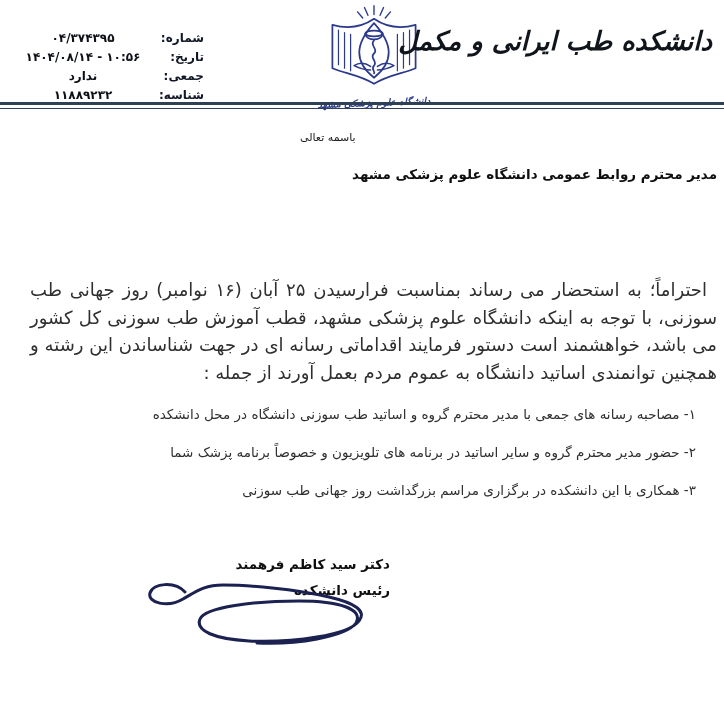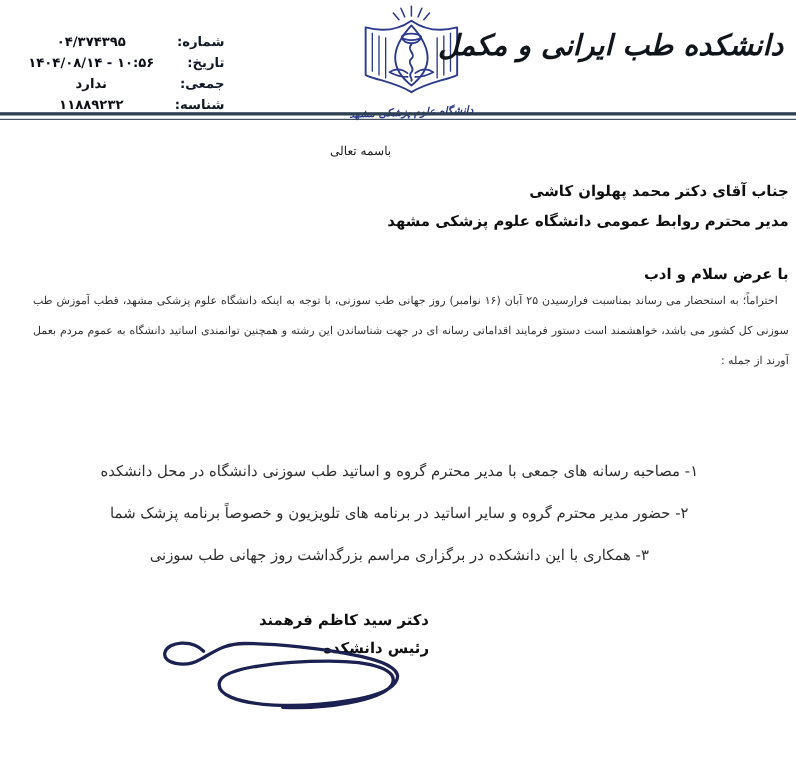--- a/index.html
+++ b/index.html
@@ -51,30 +51,30 @@
   .recipient {
     position: absolute; top: 161px; right: 7px; left: 30px;
     font-size: 13.5px; font-weight: bold; color: #0f0f0f;
     line-height: 27px; text-align: right;
   }
   .salutation {
     position: absolute; top: 242px; right: 7px;
     font-size: 13.5px; font-weight: bold; color: #0f0f0f;
   }
   .body-par {
-    position: absolute; top: 260px; right: 7px; left: 30px;
-    font-size: 10px; color: #2f2f2f;
+    position: absolute; top: 276px; right: 7px; left: 30px;
+    font-size: 18px; color: #2f2f2f;
     line-height: 27.5px;
     text-align: justify; text-align-last: right;
     text-indent: 10px;
   }
   .req-list { position: absolute; top: 406px; right: 28px; left: 30px; }
   .req-item {
     font-size: 13.5px; color: #2f2f2f; line-height: 16px;
-    margin-bottom: 22px; text-align: center; margin-top: 15px;
+    margin-bottom: 22px; text-align: right;
   }
   .sig-block {
     position: absolute; top: 551px; left: 200px; width: 190px;
     font-size: 13.5px; font-weight: bold; color: #0f0f0f;
     line-height: 26px; text-align: right;
   }
   .sig-scribble { position: absolute; top: 578px; left: 143px; }
 </style>
 </head>
 <body>
@@ -141,25 +141,23 @@
   </div>
 
   <div class="faculty-title">دانشکده طب ایرانی و مکمل</div>
 
   <div class="rule rule-thick"></div>
   <div class="rule rule-thin"></div>
 
   <div class="bismillah">باسمه تعالی</div>
 
   <div class="recipient">
-    <div>جناب آقای دکتر محمد پهلوان کاشی</div>
     <div>مدیر محترم روابط عمومی دانشگاه علوم پزشکی مشهد</div>
   </div>
 
-  <div class="salutation">با عرض سلام و ادب</div>
 
   <p class="body-par">احتراماً؛ به استحضار می رساند بمناسبت فرارسیدن ۲۵ آبان (۱۶ نوامبر) روز جهانی طب سوزنی، با توجه به اینکه دانشگاه علوم پزشکی مشهد، قطب آموزش طب سوزنی کل کشور می باشد، خواهشمند است دستور فرمایند اقداماتی رسانه ای در جهت شناساندن این رشته و همچنین توانمندی اساتید دانشگاه به عموم مردم بعمل آورند از جمله :</p>
 
   <div class="req-list">
     <div class="req-item">۱- مصاحبه رسانه های جمعی با مدیر محترم گروه و اساتید طب سوزنی دانشگاه در محل دانشکده</div>
     <div class="req-item">۲- حضور مدیر محترم گروه و سایر اساتید در برنامه های تلویزیون و خصوصاً برنامه پزشک شما</div>
     <div class="req-item">۳- همکاری با این دانشکده در برگزاری مراسم بزرگداشت روز جهانی طب سوزنی</div>
   </div>
 
   <div class="sig-block">

